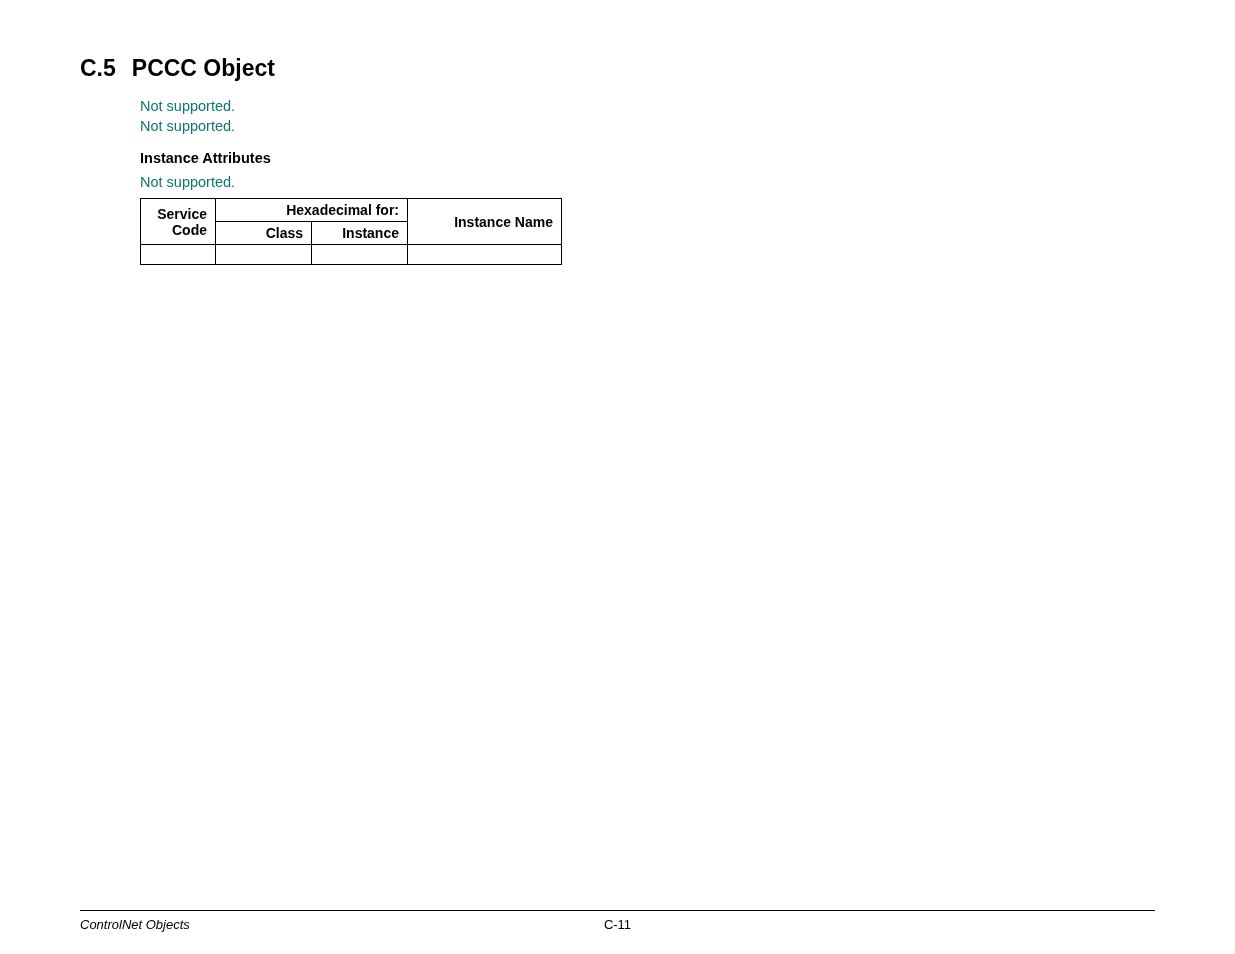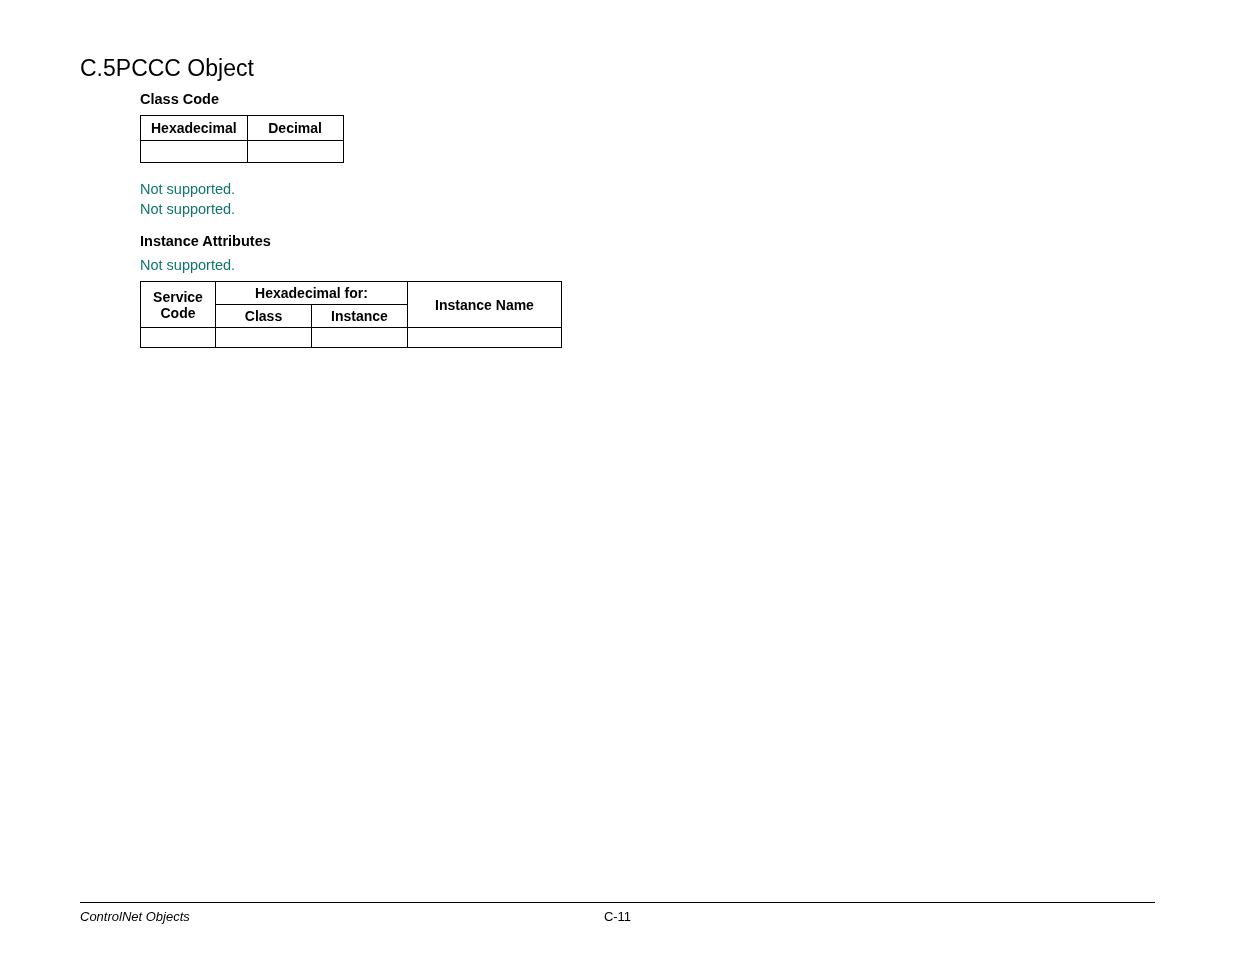--- a/index.html
+++ b/index.html
@@ -12,25 +12,25 @@
       background: #ffffff;
       width: 1235px;
       height: 954px;
       position: relative;
     }
     .page-content {
       padding: 55px 80px 0 80px;
     }
     .section-heading {
       display: flex;
-      gap: 0;
+      gap: 16px;
       font-size: 23px;
-      font-weight: normal;
+      font-weight: bold;
       color: #000;
-      margin-bottom: 9px;
+      margin-bottom: 16px;
     }
     .section-number {
       white-space: nowrap;
     }
     .subsection {
       margin-left: 60px;
     }
     .subsection-heading {
       font-size: 14.5px;
       font-weight: bold;
@@ -70,21 +70,21 @@
     }
     .services-table {
       border-collapse: collapse;
       margin-top: 8px;
     }
     .services-table th,
     .services-table td {
       border: 1.5px solid #000;
       font-size: 14px;
       font-weight: bold;
-      text-align: center;
+      text-align: right;
       vertical-align: middle;
       padding: 3px 8px;
     }
     .services-table .col-service-code {
       width: 75px;
     }
     .services-table .col-class {
       width: 96px;
     }
     .services-table .col-instance {
@@ -92,21 +92,21 @@
     }
     .services-table .col-service-name {
       width: 154px;
     }
     .services-table td {
       height: 20px;
       font-weight: normal;
     }
     .footer {
       position: absolute;
-      bottom: 30px;
+      bottom: 22px;
       left: 80px;
       right: 80px;
     }
     .footer-line {
       border-top: 1px solid #000;
       margin-bottom: 6px;
     }
     .footer-content {
       display: flex;
       justify-content: space-between;
@@ -125,35 +125,20 @@
 </head>
 <body>
 
 <div class="page-content">
 
   <div class="section-heading">
     <span class="section-number">C.5</span>
     <span class="section-title">PCCC Object</span>
   </div>
 
-  <div class="subsection">
-    <div class="subsection-heading">Class Code</div>
-    <table class="class-code-table">
-      <tbody>
-          <tr>
-        <th>Hexadecimal</th>
-        <th>Decimal</th>
-      </tr>
-      <tr>
-        <td></td>
-        <td></td>
-      </tr>
-    </tbody>
-      </table>
-  </div>
 
   <div class="subsection">
     <div class="body-text">Not supported.</div>
   </div>
 
   <div class="subsection">
     <div class="body-text">Not supported.</div>
   </div>
 
   <div class="subsection">

